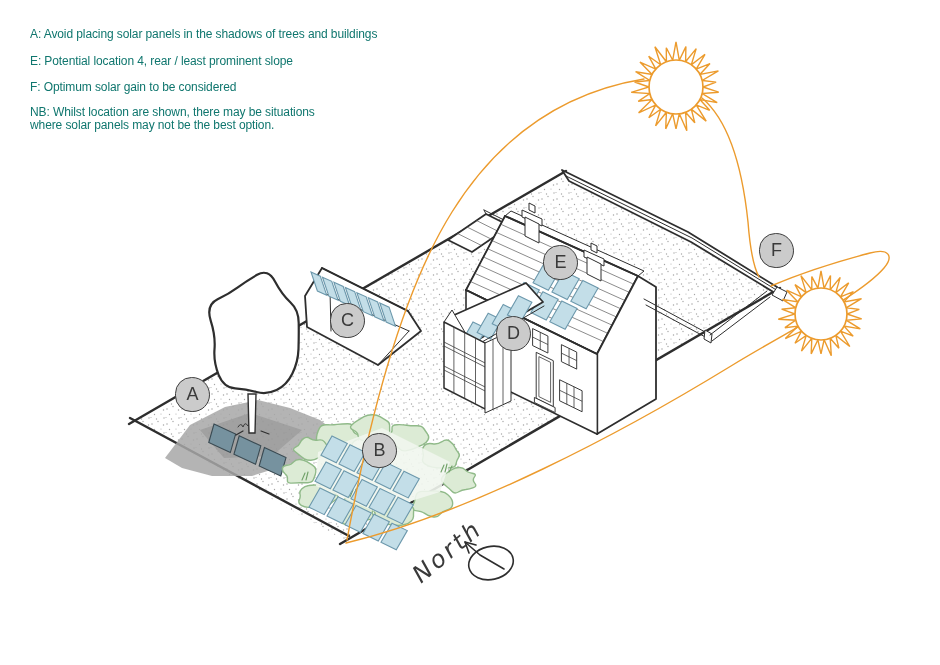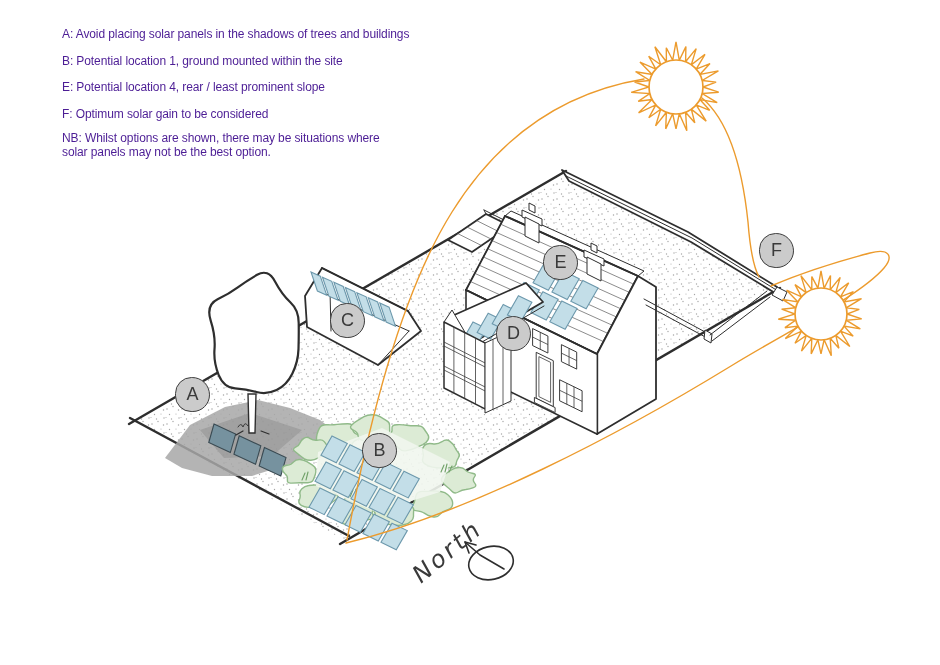--- a/index.html
+++ b/index.html
@@ -2,21 +2,21 @@
 <html style="--sun_orange: #EC9B2D; --panel_blue: #C3DEE8; --panel_blue_stroke: #6C98AC; --shaded_panel: #76929F; --shaded_panel_stroke: #3A4A52; --shadow_gray: #A7A7A7; --shrub_green: #DCEBD5; --shrub_green_stroke: #90BA89; --shrub_tuft: #6FA067; --ink: #2E2E2E; --ground_dot: #8F8F8F; --label_circle_fill: #CBCBCB; --label_circle_stroke: #3E3E3E; --label_text: #3A3A3A; --note_text: #3D3D3D;"><head>
 <meta charset="utf-8">
 <style>
   html,body{margin:0;padding:0;background:#fff;}
   .canvas{position:relative;width:940px;height:665px;background:#fff;overflow:hidden;
           font-family:"Liberation Sans",sans-serif;}
   svg{position:absolute;left:0;top:0;}
 
   
   .notes{position:absolute;left:30px;top:21px;width:340px;
-         font:12px/26.5px "Liberation Sans",sans-serif;color:#4c1d95;letter-spacing:-0.1px;margin-left:32px;}
+         font:12px/26.5px "Liberation Sans",sans-serif;color:#0f766e;letter-spacing:-0.1px;}
   .note-line{white-space:nowrap;height:26.5px;}
   .note-line.indent{padding-left:11px;}
   .note-nb{margin-top:5px;line-height:13.5px;white-space:normal;width:318px;}
 
   
   .inkline{fill:none;stroke:var(--ink,#2e2e2e);stroke-linecap:round;stroke-linejoin:round;}
   .white{fill:#ffffff;stroke:var(--ink,#2e2e2e);stroke-linejoin:round;}
   .boundary{stroke-width:2.4;}
   .bld{stroke-width:1.8;}
   .thin{stroke-width:1;}
@@ -256,24 +256,23 @@
         </g>
         <g>
           <path d="M847.0,314.0 L861.7,318.9 L846.2,320.2 L860.3,328.9 L844.0,326.1 L853.2,336.2 L840.5,331.2 L849.8,346.5 L835.8,335.4 L838.9,348.2 L830.2,338.3 L831.3,355.7 L824.1,339.8 L821.0,353.8 L817.9,339.8 L811.2,353.9 L811.8,338.3 L801.5,351.1 L806.2,335.4 L795.0,343.3 L801.5,331.2 L785.3,338.6 L798.0,326.1 L784.9,327.7 L795.8,320.2 L778.3,319.2 L795.0,314.0 L781.6,309.2 L795.8,307.8 L782.4,299.4 L798.0,301.9 L786.6,290.2 L801.5,296.8 L795.0,284.6 L806.2,292.6 L800.9,275.6 L811.8,289.7 L811.8,276.6 L817.9,288.2 L821.0,270.9 L824.1,288.2 L830.5,275.5 L830.2,289.7 L840.2,277.4 L835.8,292.6 L848.7,282.8 L840.5,296.8 L853.4,291.6 L844.0,301.9 L861.5,298.7 L846.2,307.8 L859.3,309.4 Z" class="orange"></path>
           <circle cx="821" cy="314" r="26" class="sunbody"></circle>
         </g>
       </g>
 </svg>
 
 <div class="notes">
   <div class="note-line">A: Avoid placing solar panels in the shadows of trees and buildings</div>
-  <div class="note-line">B: Potential location 1, ground mounted within the site</div>
   <div class="note-line">E: Potential location 4, rear / least prominent slope</div>
   <div class="note-line">F: Optimum solar gain to be considered</div>
-  <div class="note-nb">NB: Whilst options are shown, there may be situations where solar panels may not be the best option.</div>
+  <div class="note-nb">NB: Whilst location are shown, there may be situations where solar panels may not be the best option.</div>
 </div>
 
 <div id="markers-layer">
       <div class="marker" style="left: 192px; top: 394px;">A</div>
       <div class="marker" style="left: 379px; top: 450px;">B</div>
       <div class="marker" style="left: 347px; top: 320px;">C</div>
       <div class="marker" style="left: 513px; top: 333px;">D</div>
       <div class="marker" style="left: 560px; top: 262px;">E</div>
       <div class="marker" style="left: 776px; top: 250px;">F</div>
     </div>

